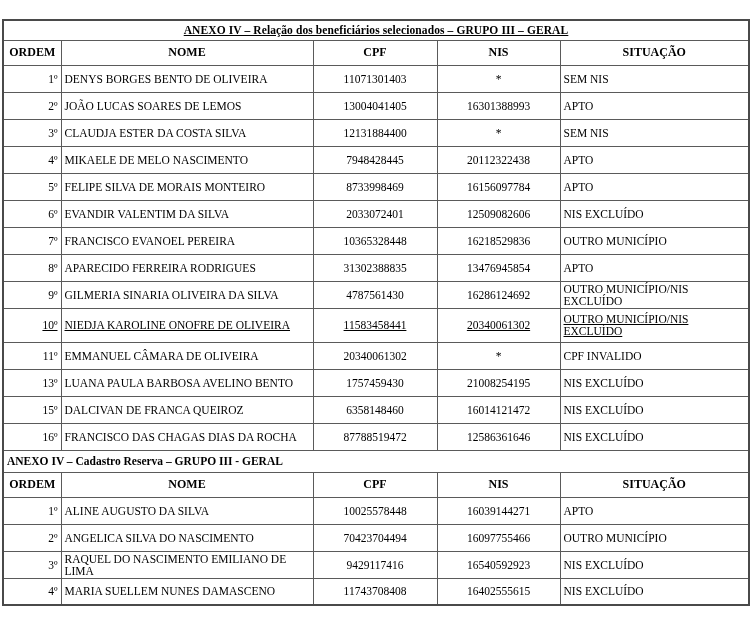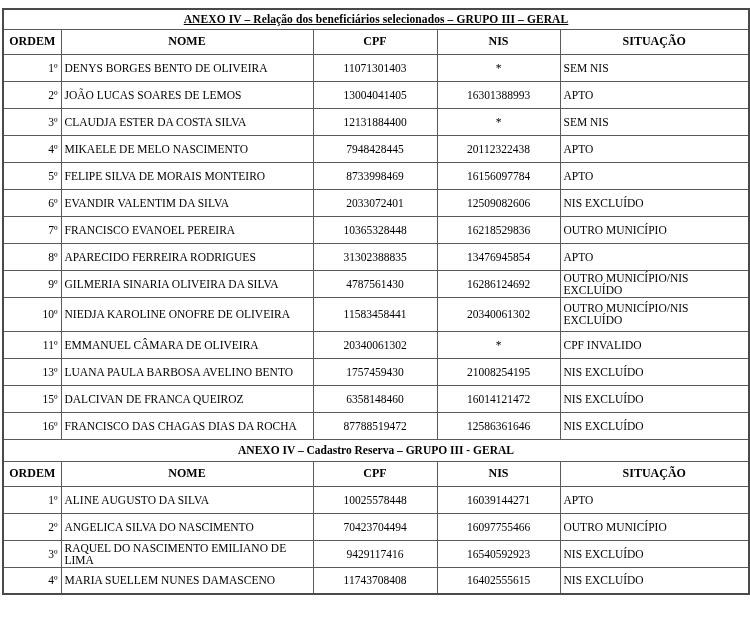--- a/index.html
+++ b/index.html
@@ -12,21 +12,21 @@
     width: 750px;
     height: 621px;
     font-family: "Liberation Serif", "DejaVu Serif", serif;
     color: #000000;
     overflow: hidden;
   }
   .page {
     width: 750px;
     height: 621px;
     box-sizing: border-box;
-    padding: 8px 2px 0 2px;
+    padding: 19px 2px 0 2px;
   }
   table.doc-table {
     width: 746px;
     border-collapse: collapse;
     table-layout: fixed;
     border: 2px solid #4a4a4a;
   }
   table.doc-table td {
     border: 1px solid #5a5a5a;
     box-sizing: border-box;
@@ -45,21 +45,21 @@
     font-weight: bold;
     font-size: 11.5px;
     height: 20px;
     letter-spacing: 0.1px;
     border-bottom-width: 2px;
   }
   .title-cell .u {
     text-decoration: underline;
   }
   .title-cell-2 {
-    text-align: center;
+    text-align: left;
     font-weight: bold;
     font-size: 11.5px;
     height: 22px;
     border-top-width: 2px;
     border-bottom-width: 2px;
   }
   .head-cell {
     text-align: center;
     font-weight: bold;
     font-size: 12px;
@@ -68,21 +68,21 @@
   }
   .row-cell {
     font-size: 11.5px;
     height: 27px;
   }
   .c-ord   { text-align: right; }
   .c-nm    { text-align: left; padding-left: 6px; }
   .c-cp    { text-align: center; }
   .c-ni    { text-align: center; }
   .c-si    { text-align: left; }
-  tr.tall td { height: 34px; }
+  tr.tall td { height: 34px; text-decoration: underline; }
 </style>
 </head>
 <body>
 
 <div class="page">
   <table class="doc-table">
     <colgroup>
       <col class="c-ordem">
         <col class="c-nome">
         <col class="c-cpf">

